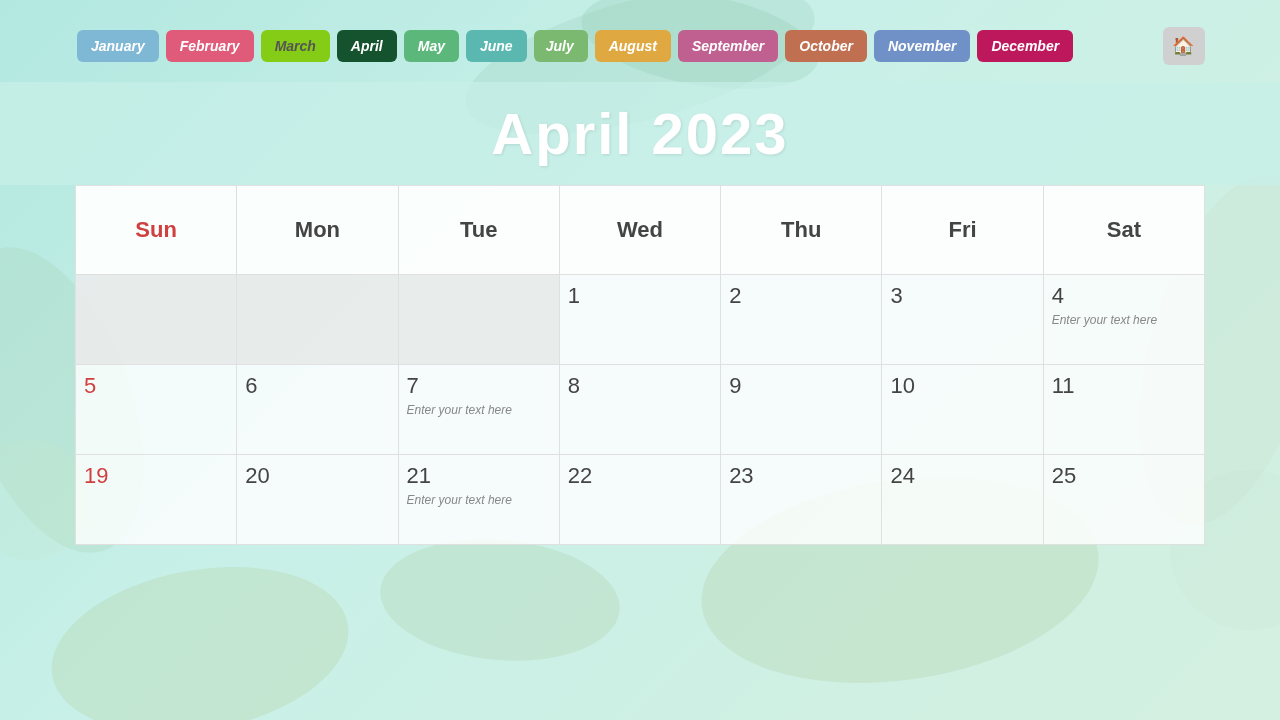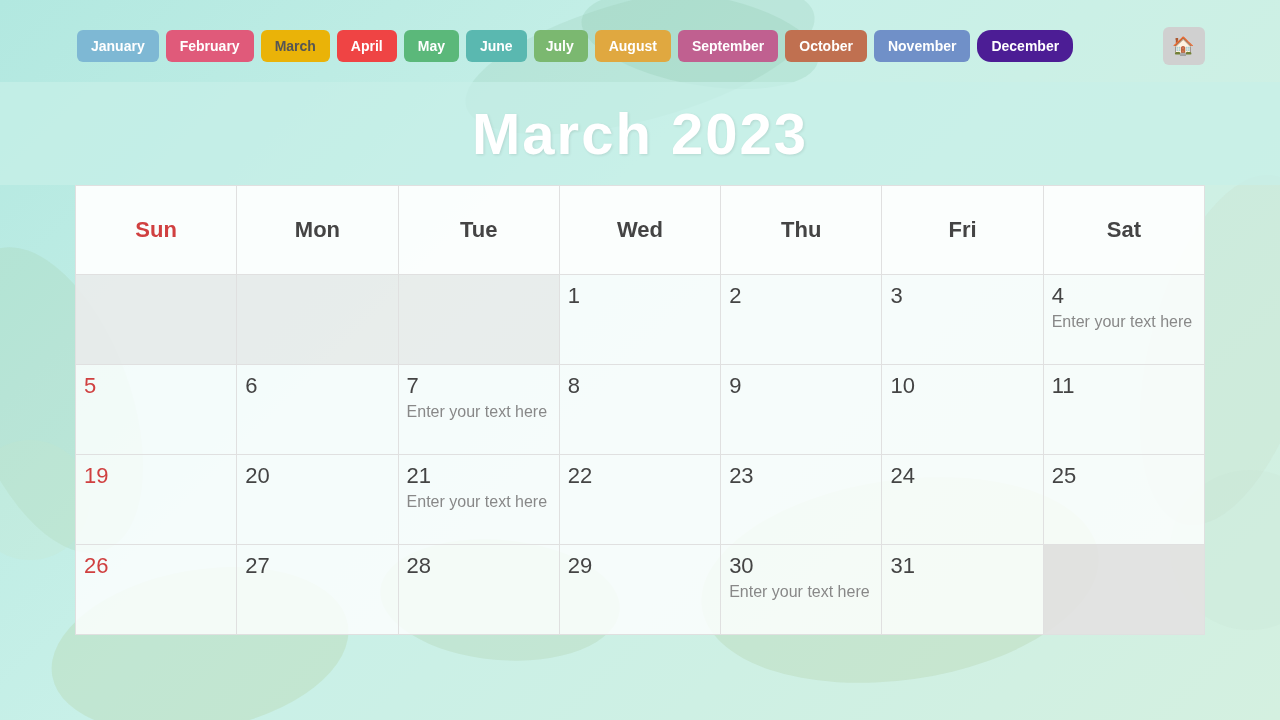--- a/index.html
+++ b/index.html
@@ -41,34 +41,35 @@
     .month-tab {
       padding: 8px 14px;
       border-radius: 6px;
       font-size: 14px;
       font-weight: 600;
       cursor: pointer;
       border: none;
       color: white;
       margin: 0 2px;
       white-space: nowrap;
+      font-style: italic;
     }
 
     .tab-january  { background: #7eb8d4; }
     .tab-february { background: #e05a7a; }
-    .tab-march    { background: #eab308; color: #555; }
-    .tab-april    { background: #ef4444; }
+    .tab-march    { background: #84cc16; color: #555; }
+    .tab-april    { background: #14532d; }
     .tab-may      { background: #5bb87a; }
     .tab-june     { background: #5ab8b0; }
     .tab-july     { background: #7bb870; padding-left: 12px; }
     .tab-august   { background: #e0a840; }
     .tab-september{ background: #c06090; text-align: right; }
     .tab-october  { background: #c07050; }
     .tab-november { background: #7090c8; }
-    .tab-december { background: #4c1d95; border-radius: 14px; }
+    .tab-december { background: #be185d; }
 
     .home-btn {
       margin-left: auto;
       background: #d0d0d0;
       border: none;
       border-radius: 6px;
       padding: 8px 10px;
       cursor: pointer;
       font-size: 18px;
       color: #888;
@@ -141,24 +142,25 @@
       font-weight: 500;
       color: #444;
       display: block;
     }
 
     .day-number.sunday-num {
       color: #d04040;
     }
 
     .cell-text {
-      font-size: 16px;
+      font-size: 12px;
       color: #888;
       margin-top: 4px;
       display: block;
+      font-style: italic;
     }
   </style>
 </head>
 <body>
 
 <svg class="bg-decor" xmlns="http://www.w3.org/2000/svg" viewBox="0 0 1280 720">
 
   <ellipse cx="640" cy="60" rx="180" ry="60" fill="rgba(160,210,190,0.3)" transform="rotate(-15,640,60)"></ellipse>
   <ellipse cx="700" cy="40" rx="120" ry="45" fill="rgba(140,200,170,0.25)" transform="rotate(10,700,40)"></ellipse>
   <ellipse cx="50" cy="400" rx="80" ry="160" fill="rgba(160,200,160,0.2)" transform="rotate(-20,50,400)"></ellipse>
@@ -185,21 +187,21 @@
         <button class="month-tab tab-august">August</button>
         <button class="month-tab tab-september">September</button>
         <button class="month-tab tab-october">October</button>
         <button class="month-tab tab-november">November</button>
         <button class="month-tab tab-december">December</button>
       </div>
     <button class="home-btn">🏠</button>
   </div>
 
   <div class="calendar-title-section">
-    <h1 class="calendar-title">March 2023</h1>
+    <h1 class="calendar-title">April 2023</h1>
   </div>
 
   <div class="calendar-section">
     <table class="calendar-grid">
       <thead id="cal-header">
           <tr>
             <th class="day-header sunday">Sun</th>
             <th class="day-header">Mon</th>
             <th class="day-header">Tue</th>
             <th class="day-header">Wed</th>
@@ -268,39 +270,17 @@
             <td class="calendar-cell">
               <span class="day-number">23</span>
             </td>
             <td class="calendar-cell">
               <span class="day-number">24</span>
             </td>
             <td class="calendar-cell">
               <span class="day-number">25</span>
             </td>
           </tr>
-          <tr>
-            <td class="calendar-cell">
-              <span class="day-number sunday-num">26</span>
-            </td>
-            <td class="calendar-cell">
-              <span class="day-number">27</span>
-            </td>
-            <td class="calendar-cell">
-              <span class="day-number">28</span>
-            </td>
-            <td class="calendar-cell">
-              <span class="day-number">29</span>
-            </td>
-            <td class="calendar-cell">
-              <span class="day-number">30</span>
-              <span class="cell-text">Enter your text here</span>
-            </td>
-            <td class="calendar-cell">
-              <span class="day-number">31</span>
-            </td>
-            <td class="calendar-cell empty last-empty"></td>
-          </tr>
         </tbody>
     </table>
   </div>
 
 </div>
 
 </body></html>

